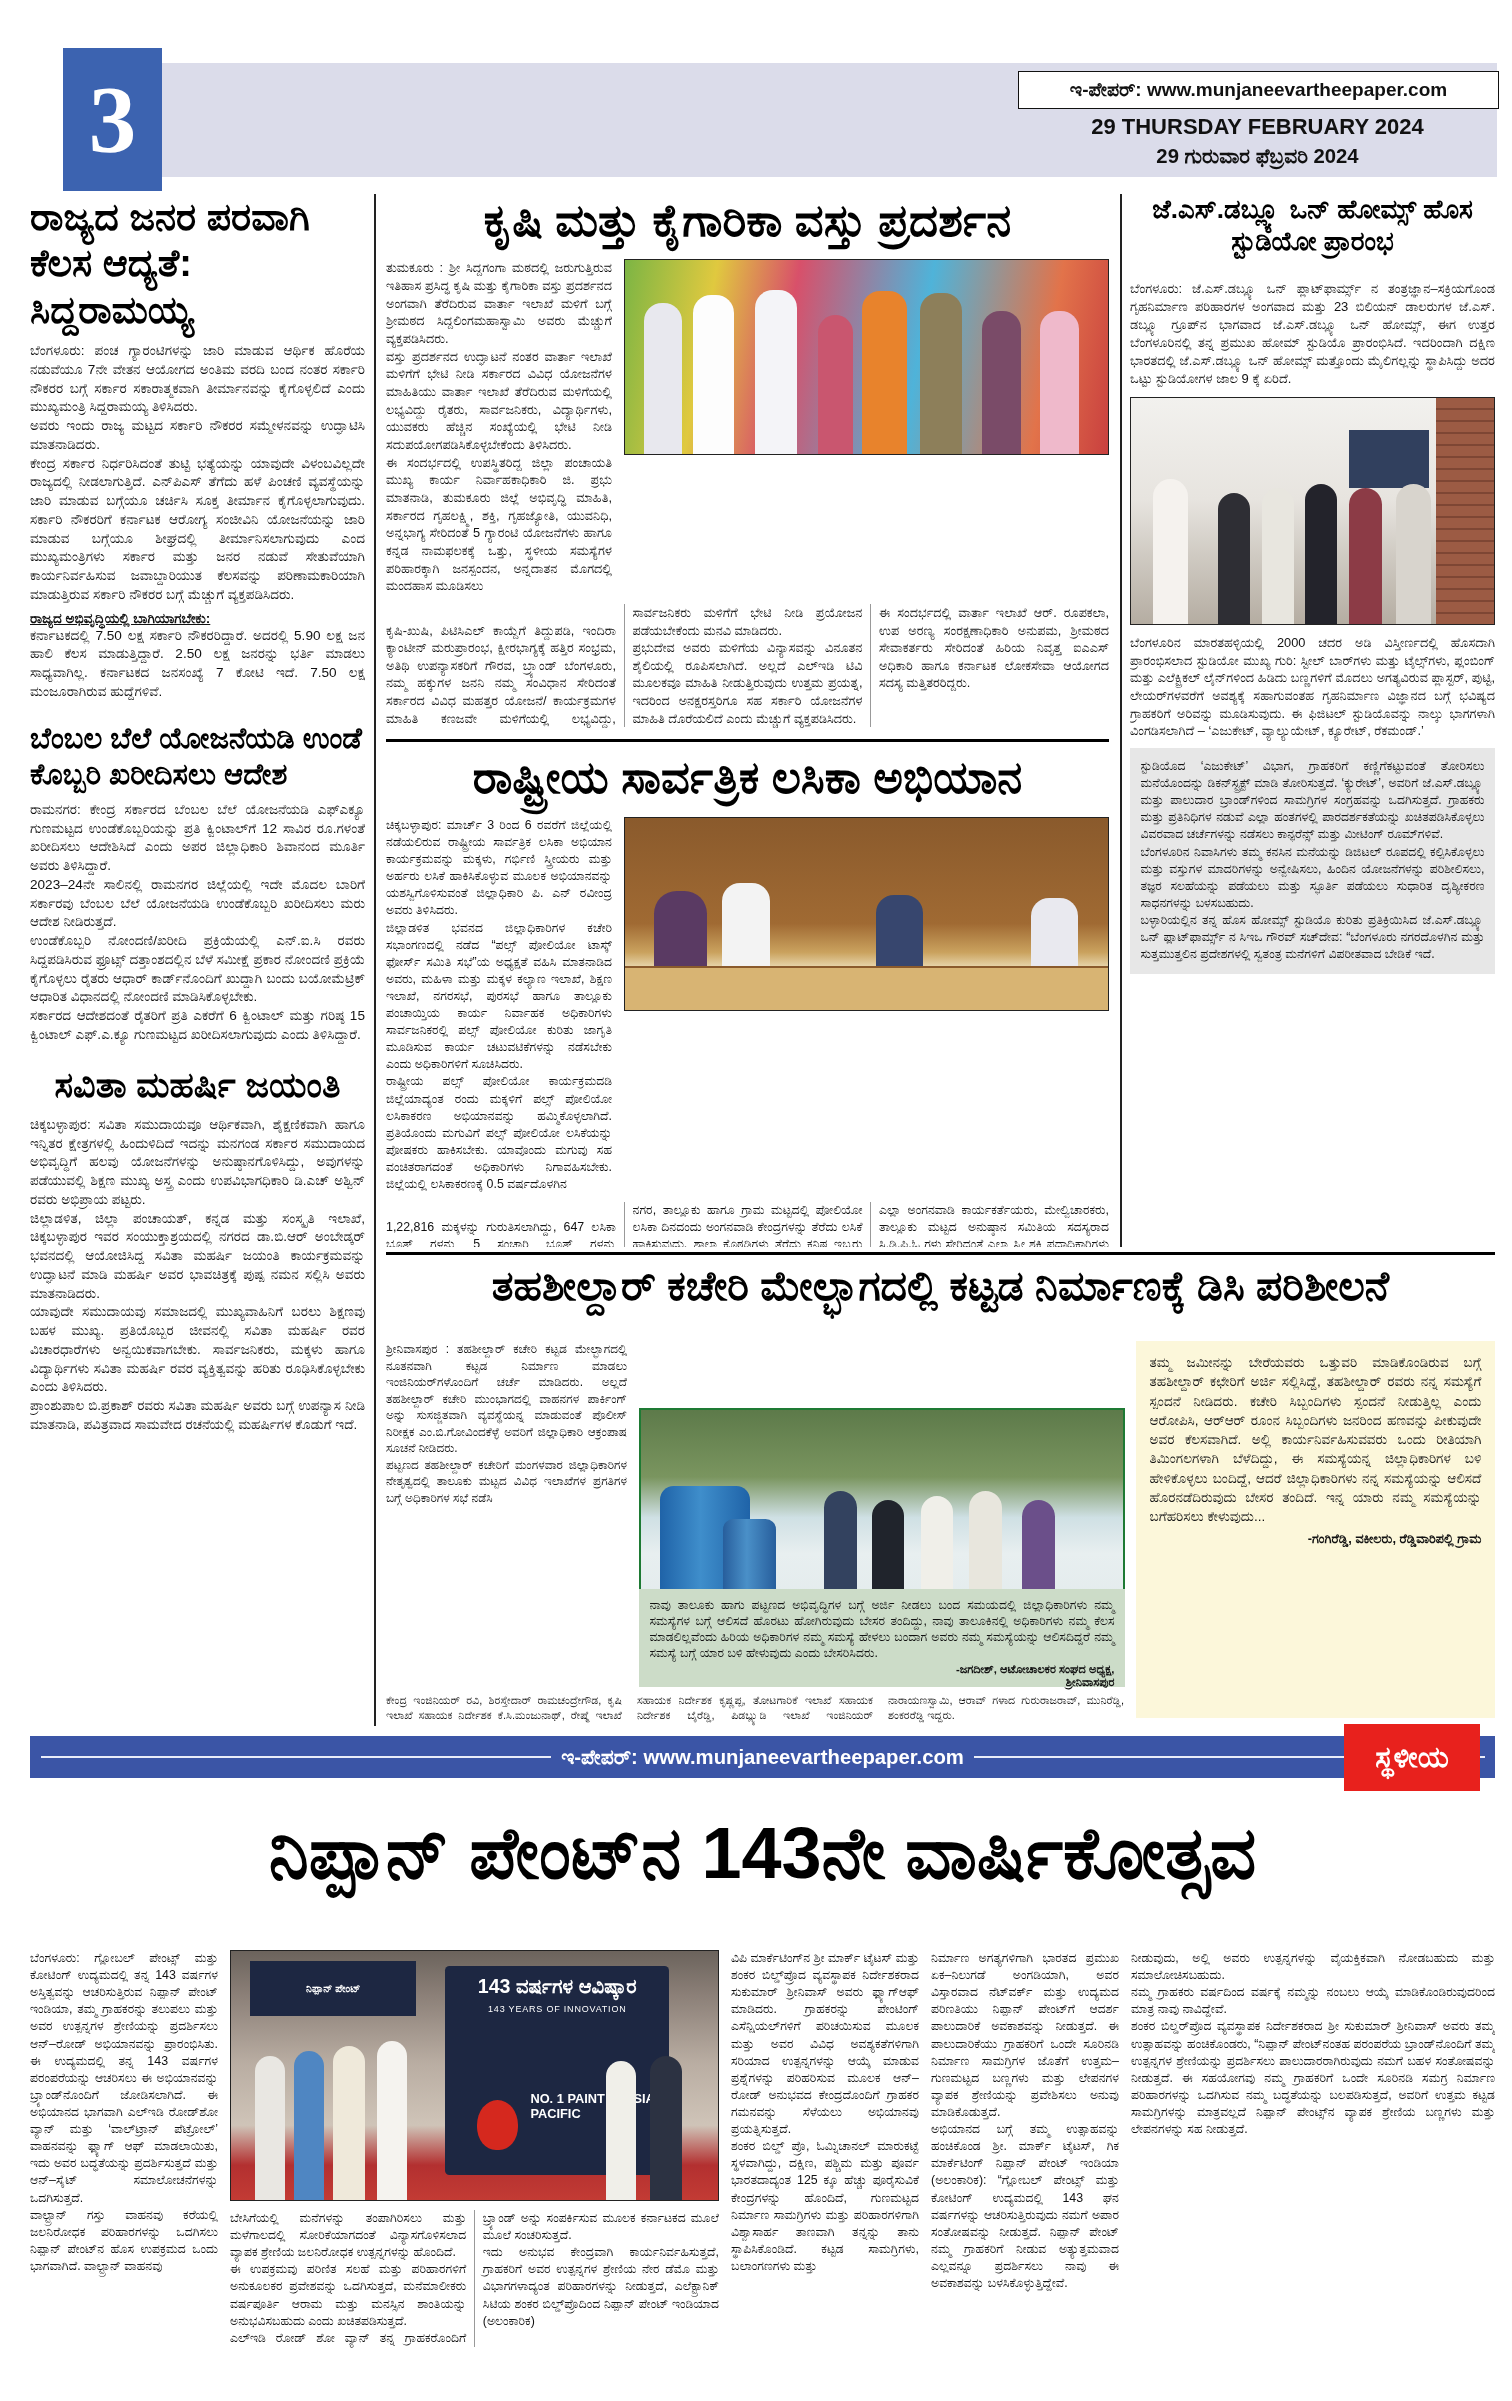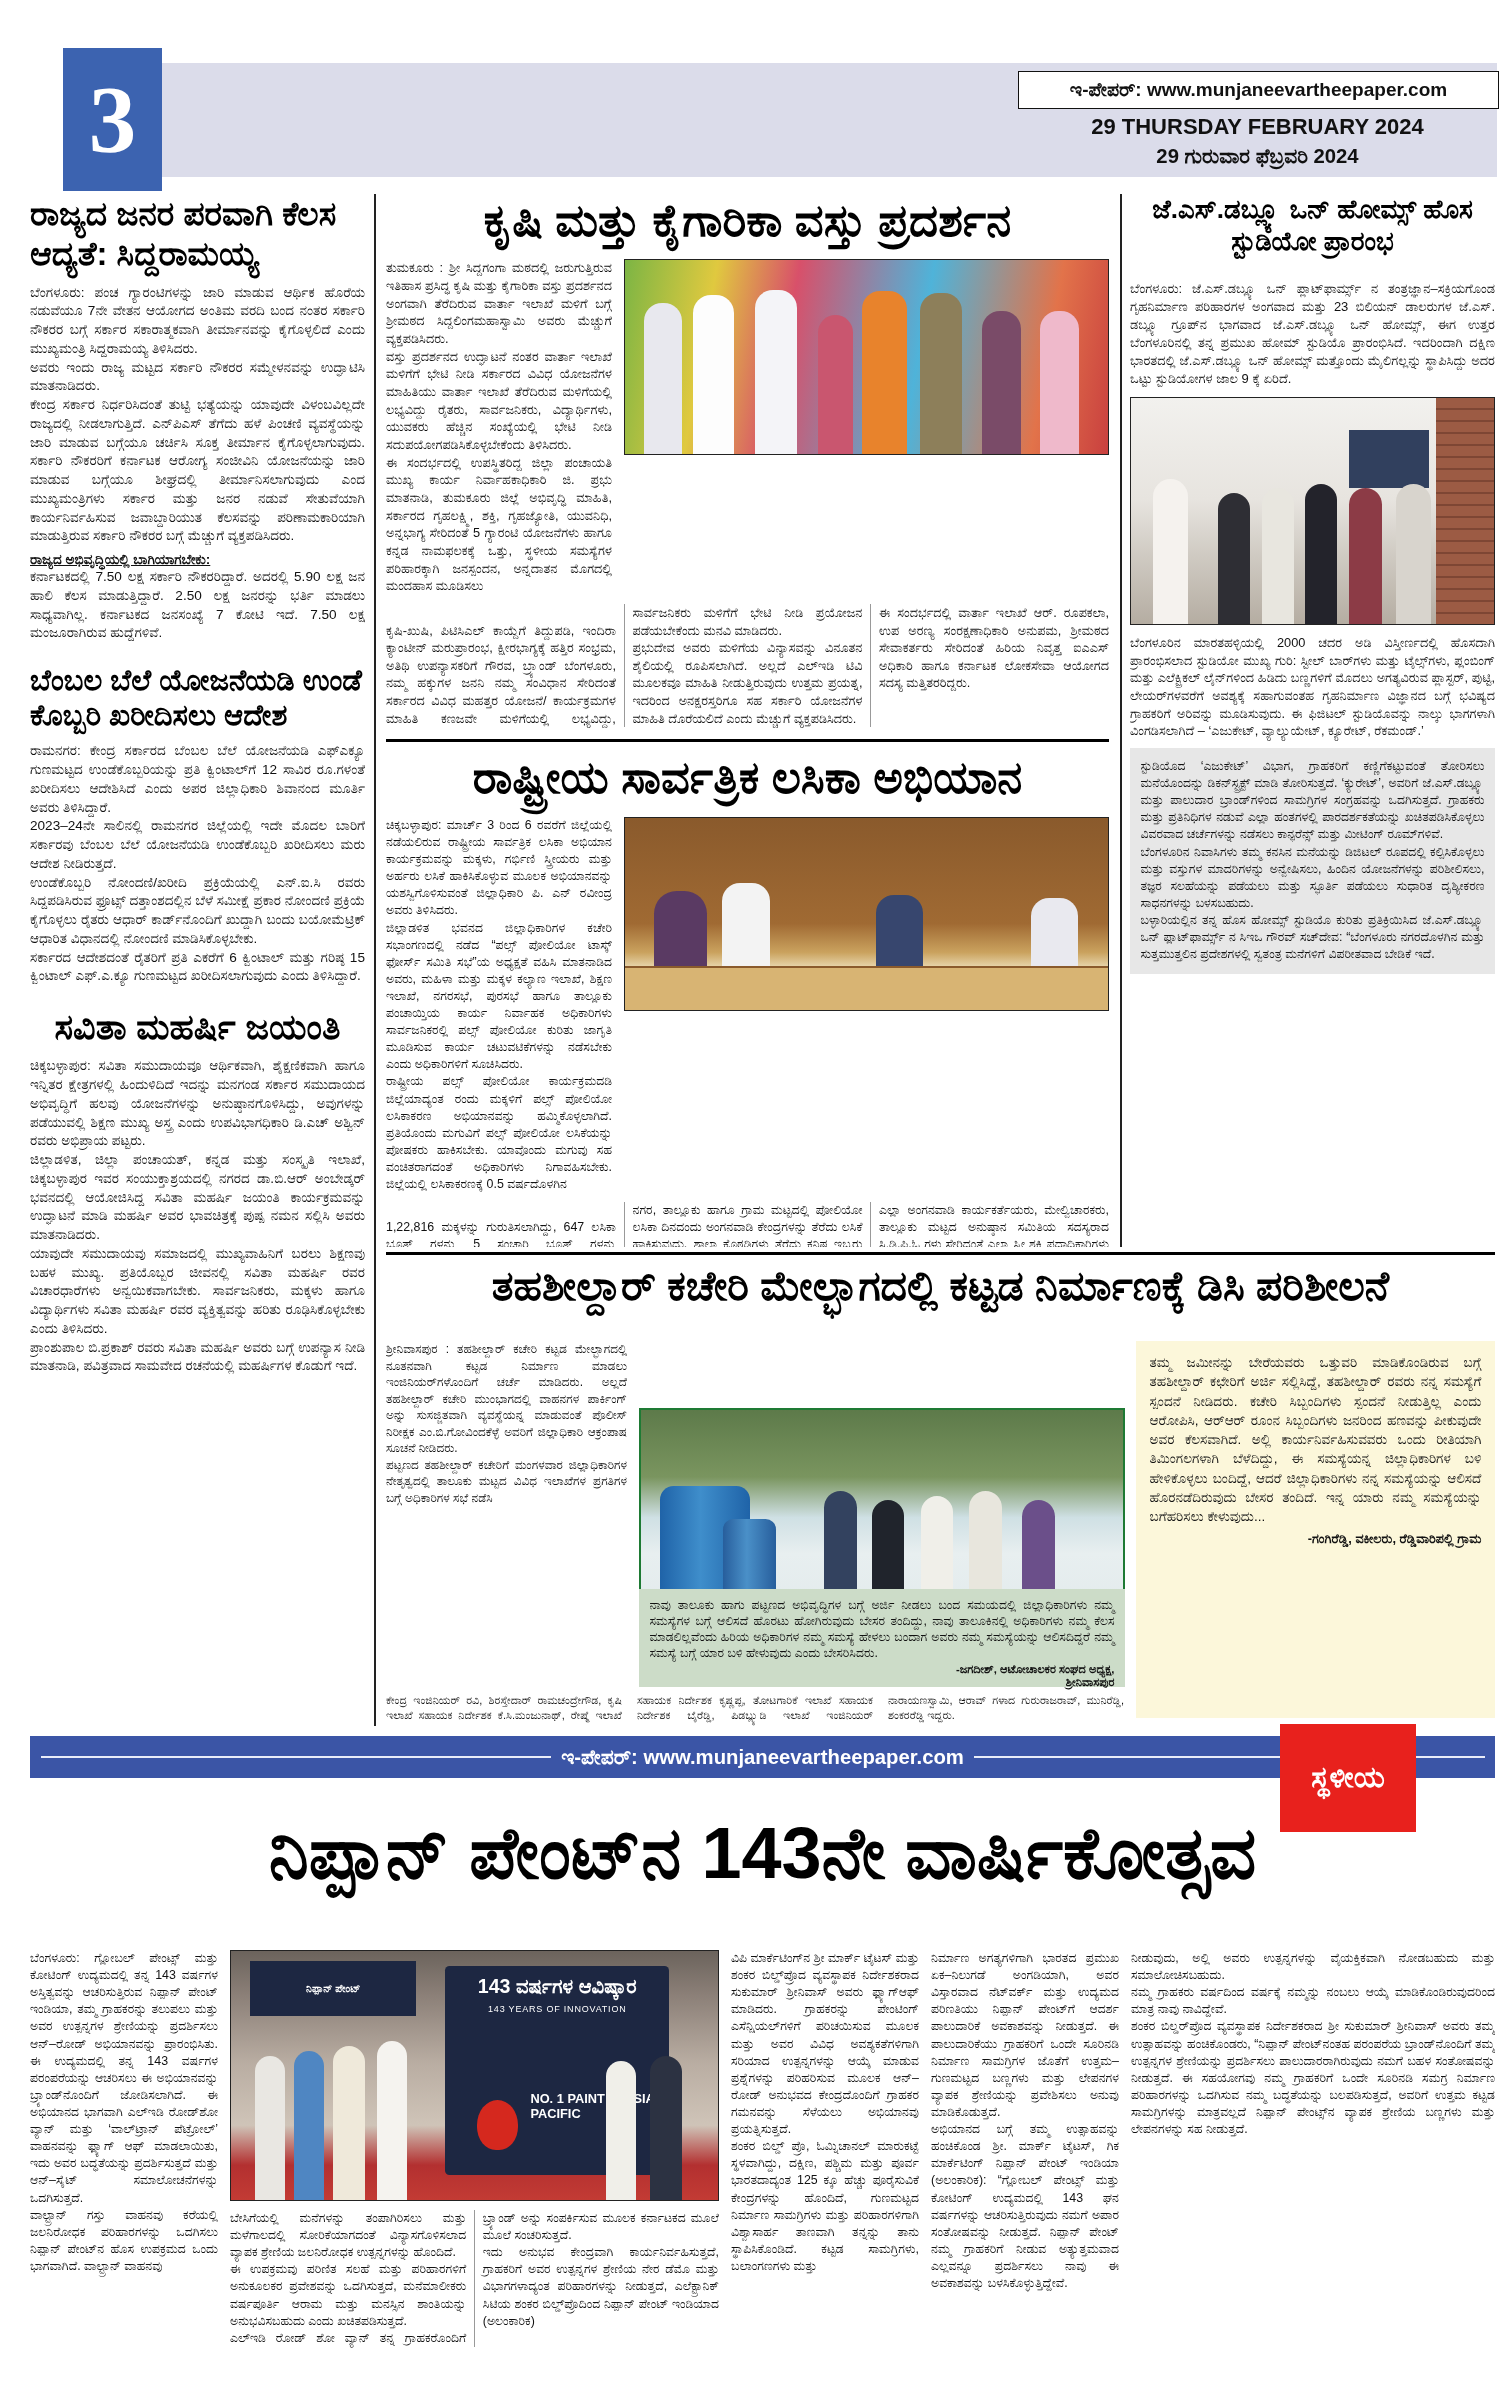--- a/index.html
+++ b/index.html
@@ -35,21 +35,21 @@
   <div class="abs" style="left:1018px;top:71px;width:479px;height:36px;background:#fff;border:1.5px solid #111;display:flex;align-items:center;justify-content:center;">
     <span style="font-size:19px;font-weight:800;">ಇ-ಪೇಪರ್: www.munjaneevartheepaper.com</span>
   </div>
   <div class="abs center" style="left:1018px;top:114px;width:479px;font-size:22px;font-weight:800;">29 THURSDAY FEBRUARY 2024</div>
   <div class="abs center" style="left:1018px;top:145px;width:479px;font-size:20.3px;font-weight:800;">29 ಗುರುವಾರ ಫೆಬ್ರವರಿ 2024</div>
 
   <div class="vline" style="left:374px;top:194px;height:1532px;"></div>
   <div class="vline" style="left:1120px;top:194px;height:1053px;"></div>
 
   <div class="abs" style="left:30px;top:194px;width:335px;height:1532px;overflow:hidden;">
-    <div class="hl" style="font-size:33px;margin-bottom:9px;">ರಾಜ್ಯದ ಜನರ ಪರವಾಗಿ ಕೆಲಸ ಆದ್ಯತೆ: ಸಿದ್ದರಾಮಯ್ಯ</div>
+    <div class="hl" style="font-size:38px;margin-bottom:9px;">ರಾಜ್ಯದ ಜನರ ಪರವಾಗಿ ಕೆಲಸ ಆದ್ಯತೆ: ಸಿದ್ದರಾಮಯ್ಯ</div>
     <div class="bt" style="font-size:13.6px;">ಬೆಂಗಳೂರು: ಪಂಚ ಗ್ಯಾರಂಟಿಗಳನ್ನು ಜಾರಿ ಮಾಡುವ ಆರ್ಥಿಕ ಹೊರೆಯ ನಡುವೆಯೂ 7ನೇ ವೇತನ ಆಯೋಗದ ಅಂತಿಮ ವರದಿ ಬಂದ ನಂತರ ಸರ್ಕಾರಿ ನೌಕರರ ಬಗ್ಗೆ ಸರ್ಕಾರ ಸಕಾರಾತ್ಮಕವಾಗಿ ತೀರ್ಮಾನವನ್ನು ಕೈಗೊಳ್ಳಲಿದೆ ಎಂದು ಮುಖ್ಯಮಂತ್ರಿ ಸಿದ್ದರಾಮಯ್ಯ ತಿಳಿಸಿದರು.
 ಅವರು ಇಂದು ರಾಜ್ಯ ಮಟ್ಟದ ಸರ್ಕಾರಿ ನೌಕರರ ಸಮ್ಮೇಳನವನ್ನು ಉದ್ಘಾಟಿಸಿ ಮಾತನಾಡಿದರು.
 ಕೇಂದ್ರ ಸರ್ಕಾರ ನಿರ್ಧರಿಸಿದಂತೆ ತುಟ್ಟಿ ಭತ್ಯೆಯನ್ನು ಯಾವುದೇ ವಿಳಂಬವಿಲ್ಲದೇ ರಾಜ್ಯದಲ್ಲಿ ನೀಡಲಾಗುತ್ತಿದೆ. ಎನ್‌ಪಿಎಸ್ ತೆಗೆದು ಹಳೆ ಪಿಂಚಣಿ ವ್ಯವಸ್ಥೆಯನ್ನು ಜಾರಿ ಮಾಡುವ ಬಗ್ಗೆಯೂ ಚರ್ಚಿಸಿ ಸೂಕ್ತ ತೀರ್ಮಾನ ಕೈಗೊಳ್ಳಲಾಗುವುದು. ಸರ್ಕಾರಿ ನೌಕರರಿಗೆ ಕರ್ನಾಟಕ ಆರೋಗ್ಯ ಸಂಜೀವಿನಿ ಯೋಜನೆಯನ್ನು ಜಾರಿ ಮಾಡುವ ಬಗ್ಗೆಯೂ ಶೀಘ್ರದಲ್ಲಿ ತೀರ್ಮಾನಿಸಲಾಗುವುದು ಎಂದ ಮುಖ್ಯಮಂತ್ರಿಗಳು ಸರ್ಕಾರ ಮತ್ತು ಜನರ ನಡುವೆ ಸೇತುವೆಯಾಗಿ ಕಾರ್ಯನಿರ್ವಹಿಸುವ ಜವಾಬ್ದಾರಿಯುತ ಕೆಲಸವನ್ನು ಪರಿಣಾಮಕಾರಿಯಾಗಿ ಮಾಡುತ್ತಿರುವ ಸರ್ಕಾರಿ ನೌಕರರ ಬಗ್ಗೆ ಮೆಚ್ಚುಗೆ ವ್ಯಕ್ತಪಡಿಸಿದರು.</div>
     <div style="font-size:13.6px;font-weight:800;text-decoration:underline;margin-top:6px;">ರಾಜ್ಯದ ಅಭಿವೃದ್ಧಿಯಲ್ಲಿ ಬಾಗಿಯಾಗಬೇಕು:</div>
     <div class="bt" style="font-size:13.6px;">ಕರ್ನಾಟಕದಲ್ಲಿ 7.50 ಲಕ್ಷ ಸರ್ಕಾರಿ ನೌಕರರಿದ್ದಾರೆ. ಅದರಲ್ಲಿ 5.90 ಲಕ್ಷ ಜನ ಹಾಲಿ ಕೆಲಸ ಮಾಡುತ್ತಿದ್ದಾರೆ. 2.50 ಲಕ್ಷ ಜನರನ್ನು ಭರ್ತಿ ಮಾಡಲು ಸಾಧ್ಯವಾಗಿಲ್ಲ. ಕರ್ನಾಟಕದ ಜನಸಂಖ್ಯೆ 7 ಕೋಟಿ ಇದೆ. 7.50 ಲಕ್ಷ ಮಂಜೂರಾಗಿರುವ ಹುದ್ದೆಗಳಿವೆ.</div>
 
     <div class="hl" style="font-size:29px;margin:19.6px 0 9px 0;">ಬೆಂಬಲ ಬೆಲೆ ಯೋಜನೆಯಡಿ ಉಂಡೆ ಕೊಬ್ಬರಿ ಖರೀದಿಸಲು ಆದೇಶ</div>
     <div class="bt" style="font-size:13.6px;">ರಾಮನಗರ: ಕೇಂದ್ರ ಸರ್ಕಾರದ ಬೆಂಬಲ ಬೆಲೆ ಯೋಜನೆಯಡಿ ಎಫ್‌ಎಕ್ಯೂ ಗುಣಮಟ್ಟದ ಉಂಡೆಕೊಬ್ಬರಿಯನ್ನು ಪ್ರತಿ ಕ್ವಿಂಟಾಲ್‌ಗೆ 12 ಸಾವಿರ ರೂ.ಗಳಂತೆ ಖರೀದಿಸಲು ಆದೇಶಿಸಿದೆ ಎಂದು ಅಪರ ಜಿಲ್ಲಾಧಿಕಾರಿ ಶಿವಾನಂದ ಮೂರ್ತಿ ಅವರು ತಿಳಿಸಿದ್ದಾರೆ.
 2023–24ನೇ ಸಾಲಿನಲ್ಲಿ ರಾಮನಗರ ಜಿಲ್ಲೆಯಲ್ಲಿ ಇದೇ ಮೊದಲ ಬಾರಿಗೆ ಸರ್ಕಾರವು ಬೆಂಬಲ ಬೆಲೆ ಯೋಜನೆಯಡಿ ಉಂಡೆಕೊಬ್ಬರಿ ಖರೀದಿಸಲು ಮರು ಆದೇಶ ನೀಡಿರುತ್ತದೆ.
 ಉಂಡೆಕೊಬ್ಬರಿ ನೋಂದಣಿ/ಖರೀದಿ ಪ್ರಕ್ರಿಯೆಯಲ್ಲಿ ಎನ್.ಐ.ಸಿ ರವರು ಸಿದ್ದಪಡಿಸಿರುವ ಫ್ರೂಟ್ಸ್ ದತ್ತಾಂಶದಲ್ಲಿನ ಬೆಳೆ ಸಮೀಕ್ಷೆ ಪ್ರಕಾರ ನೋಂದಣಿ ಪ್ರಕ್ರಿಯೆ ಕೈಗೊಳ್ಳಲು ರೈತರು ಆಧಾರ್ ಕಾರ್ಡ್‌ನೊಂದಿಗೆ ಖುದ್ದಾಗಿ ಬಂದು ಬಯೋಮೆಟ್ರಿಕ್ ಆಧಾರಿತ ವಿಧಾನದಲ್ಲಿ ನೋಂದಣಿ ಮಾಡಿಸಿಕೊಳ್ಳಬೇಕು.
@@ -162,21 +162,21 @@
     </div>
 
     <div class="abs bt" style="left:0;top:441px;width:738px;height:35px;font-size:11px;columns:3;column-gap:15px;overflow:hidden;">ಕೇಂದ್ರ ಇಂಜಿನಿಯರ್ ರವಿ, ಶಿರಸ್ತೇದಾರ್ ರಾಮಚಂದ್ರೇಗೌಡ, ಕೃಷಿ ಇಲಾಖೆ ಸಹಾಯಕ ನಿರ್ದೇಶಕ ಕೆ.ಸಿ.ಮಂಜುನಾಥ್, ರೇಷ್ಮೆ ಇಲಾಖೆ ಸಹಾಯಕ ನಿರ್ದೇಶಕ ಕೃಷ್ಣಪ್ಪ, ತೋಟಗಾರಿಕೆ ಇಲಾಖೆ ಸಹಾಯಕ ನಿರ್ದೇಶಕ ಬೈರೆಡ್ಡಿ, ಪಿಡಬ್ಲ್ಯುಡಿ ಇಲಾಖೆ ಇಂಜಿನಿಯರ್ ನಾರಾಯಣಸ್ವಾಮಿ, ಆರಾವ್ ಗಳಾದ ಗುರುರಾಜರಾವ್, ಮುನಿರೆಡ್ಡಿ, ಶಂಕರರೆಡ್ಡಿ ಇದ್ದರು.</div>
   </div>
 
   <div id="footer-band" class="abs" style="left:30px;top:1736px;width:1465px;height:42px;">
     <div class="rule"></div>
     <div style="color:#fff;font-size:20.3px;font-weight:800;">ಇ-ಪೇಪರ್: www.munjaneevartheepaper.com</div>
     <div class="rule"></div>
   </div>
-  <div class="abs" style="left:1280px;top:1724px;width:136px;height:108px;background:#e8211d;display:flex;align-items:center;justify-content:center;z-index:5;">
+  <div class="abs" style="left:1344px;top:1724px;width:136px;height:67px;background:#e8211d;display:flex;align-items:center;justify-content:center;z-index:5;">
     <span style="color:#fff;font-size:29px;font-weight:800;">ಸ್ಥಳೀಯ</span>
   </div>
 
   <div class="abs hl center" style="left:30px;top:1816px;width:1465px;font-size:72px;line-height:1.05;">ನಿಪ್ಪಾನ್ ಪೇಂಟ್‌ನ 143ನೇ ವಾರ್ಷಿಕೋತ್ಸವ</div>
 
   <div class="abs" style="left:30px;top:1950px;width:1465px;height:441px;display:flex;gap:12px;overflow:hidden;">
 
     <div class="bt" style="width:188px;flex:none;font-size:12.4px;">ಬೆಂಗಳೂರು: ಗ್ಲೋಬಲ್ ಪೇಂಟ್ಸ್ ಮತ್ತು ಕೋಟಿಂಗ್ ಉದ್ಯಮದಲ್ಲಿ ತನ್ನ 143 ವರ್ಷಗಳ ಅಸ್ತಿತ್ವವನ್ನು ಆಚರಿಸುತ್ತಿರುವ ನಿಪ್ಪಾನ್ ಪೇಂಟ್ ಇಂಡಿಯಾ, ತಮ್ಮ ಗ್ರಾಹಕರನ್ನು ತಲುಪಲು ಮತ್ತು ಅವರ ಉತ್ಪನ್ನಗಳ ಶ್ರೇಣಿಯನ್ನು ಪ್ರದರ್ಶಿಸಲು ಆನ್–ರೋಡ್ ಅಭಿಯಾನವನ್ನು ಪ್ರಾರಂಭಿಸಿತು. ಈ ಉದ್ಯಮದಲ್ಲಿ ತನ್ನ 143 ವರ್ಷಗಳ ಪರಂಪರೆಯನ್ನು ಆಚರಿಸಲು ಈ ಅಭಿಯಾನವನ್ನು ಬ್ರ್ಯಾಂಡ್‌ನೊಂದಿಗೆ ಜೋಡಿಸಲಾಗಿದೆ. ಈ ಅಭಿಯಾನದ ಭಾಗವಾಗಿ ಎಲ್‌ಇಡಿ ರೋಡ್‌ಶೋ ವ್ಯಾನ್ ಮತ್ತು ‘ವಾಲ್‌ಟ್ರಾನ್ ಪೆಟ್ರೋಲ್’ ವಾಹನವನ್ನು ಫ್ಲ್ಯಾಗ್ ಆಫ್ ಮಾಡಲಾಯಿತು, ಇದು ಅವರ ಬದ್ಧತೆಯನ್ನು ಪ್ರದರ್ಶಿಸುತ್ತದೆ ಮತ್ತು ಆನ್–ಸೈಟ್ ಸಮಾಲೋಚನೆಗಳನ್ನು ಒದಗಿಸುತ್ತದೆ.
 ವಾಲ್ಟ್ರಾನ್ ಗಸ್ತು ವಾಹನವು ಕರೆಯಲ್ಲಿ ಜಲನಿರೋಧಕ ಪರಿಹಾರಗಳನ್ನು ಒದಗಿಸಲು ನಿಪ್ಪಾನ್ ಪೇಂಟ್‌ನ ಹೊಸ ಉಪಕ್ರಮದ ಒಂದು ಭಾಗವಾಗಿದೆ. ವಾಲ್ಟ್ರಾನ್ ವಾಹನವು</div>
 

